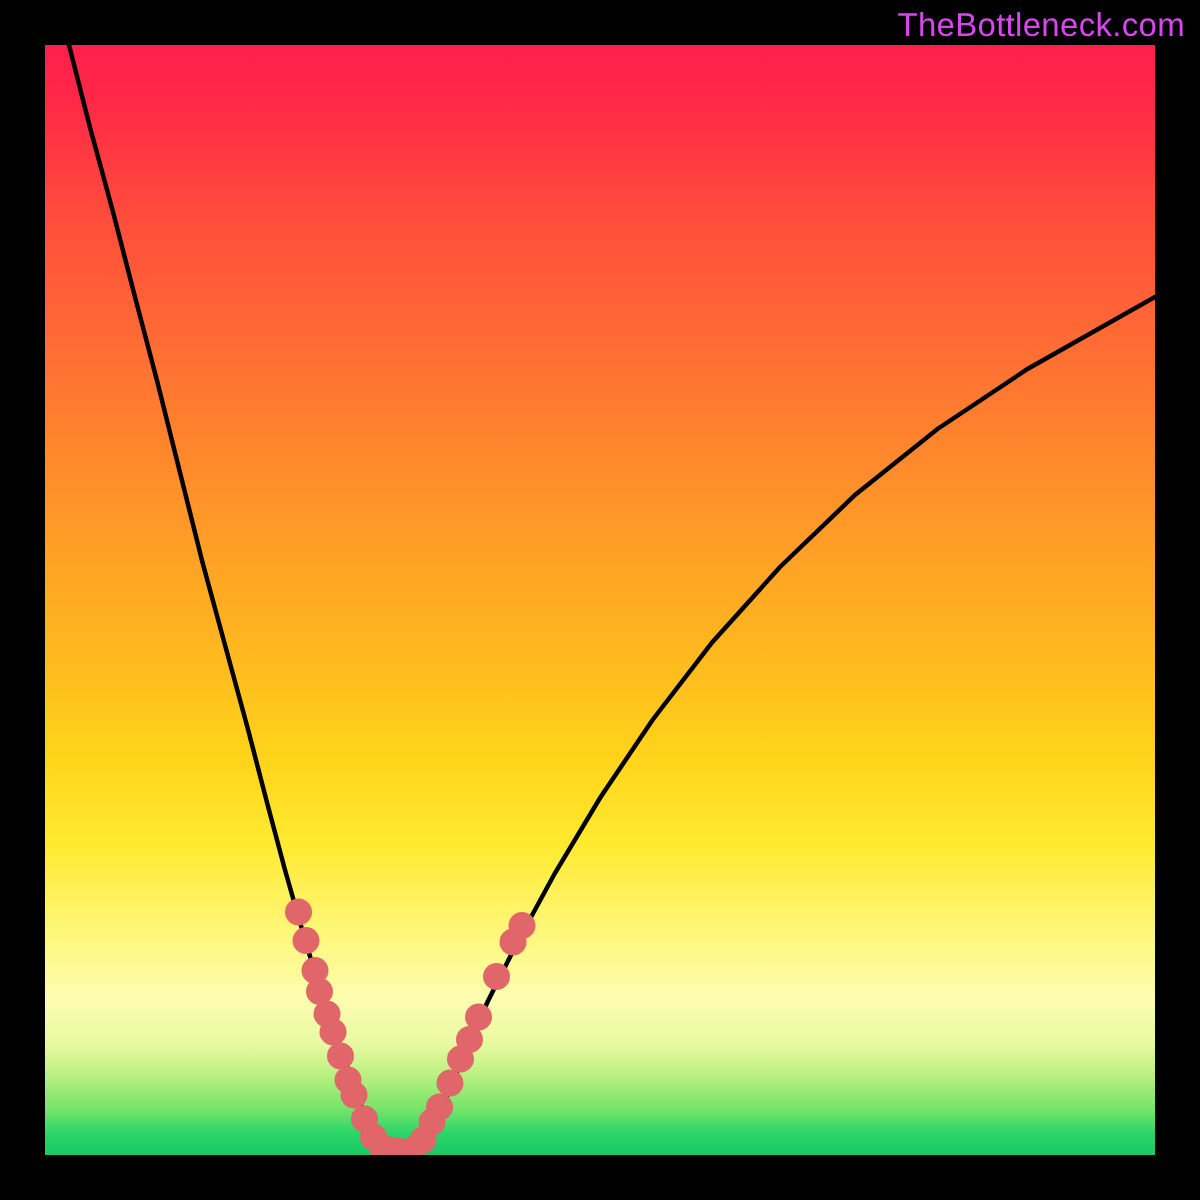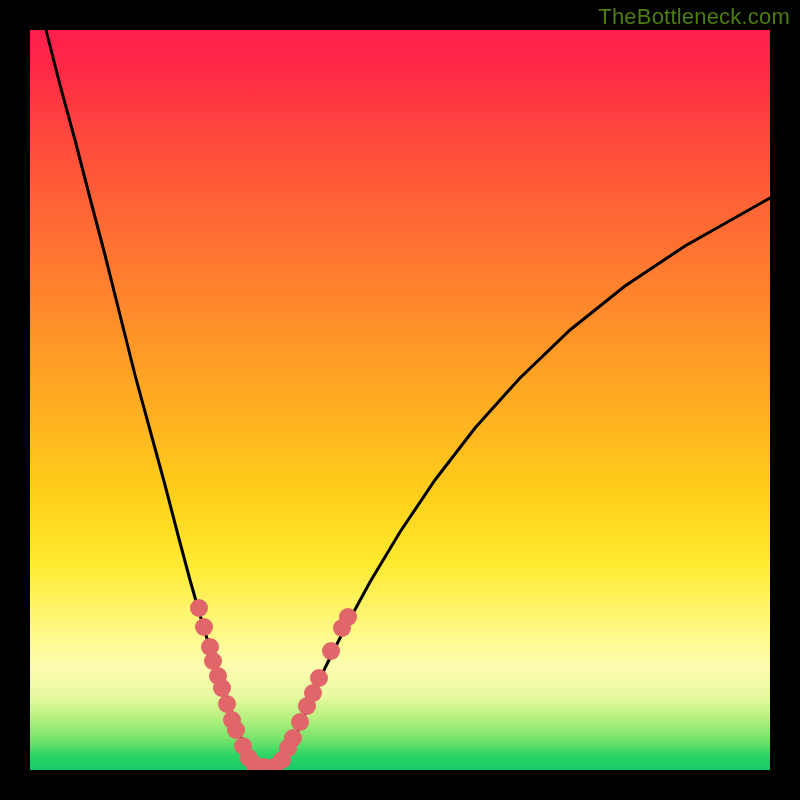--- a/index.html
+++ b/index.html
@@ -38,21 +38,21 @@
       #b6f07e 93%,
       #72e36a 96%,
       #2cd667 98%,
       #17c968 100%
     );
   }
   .watermark {
     position: absolute;
     top: 4px;
     right: 10px;
-    color: #4d7c0f;
+    color: #d946ef;
     font-size: 22px;
     font-weight: 500;
     letter-spacing: 0.2px;
     user-select: none;
   }
   svg.plot {
     position: absolute;
     inset: 0;
   }
 </style>

